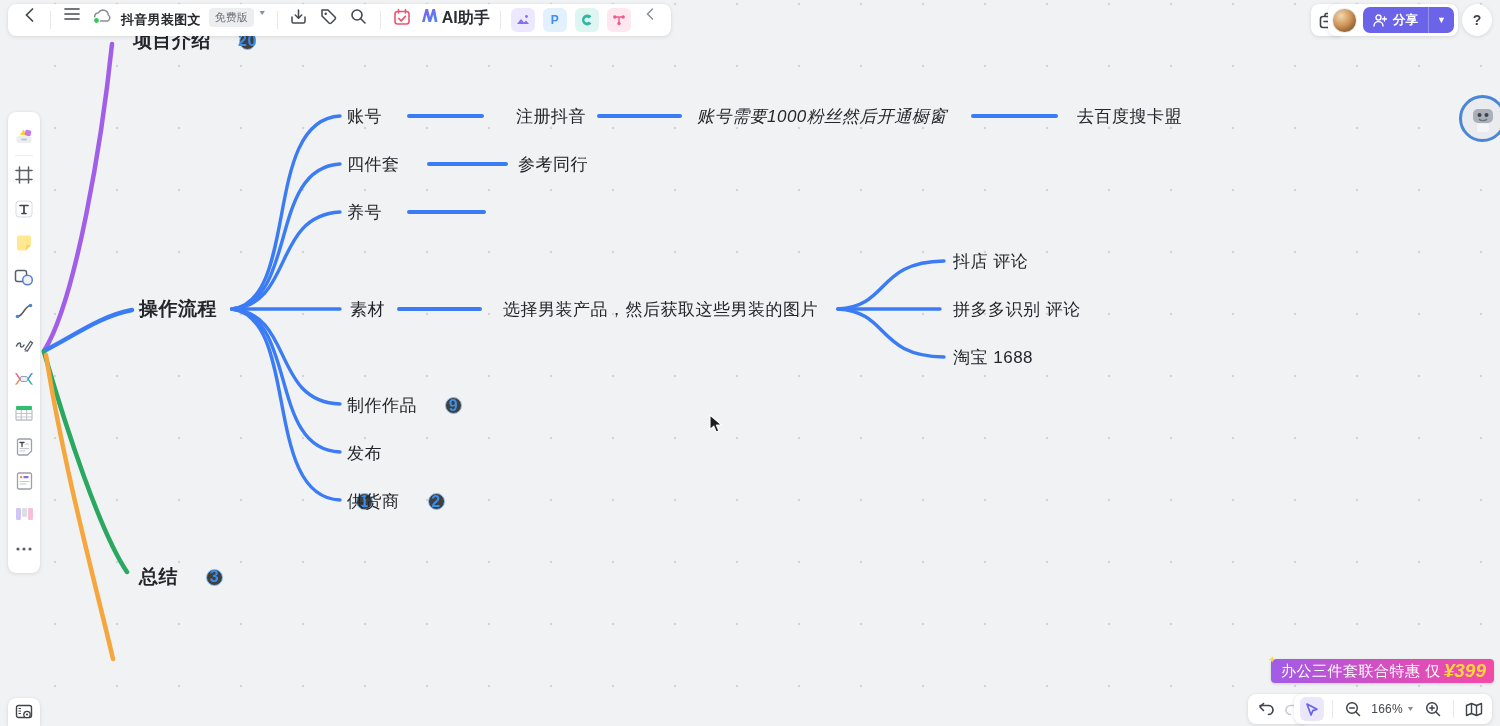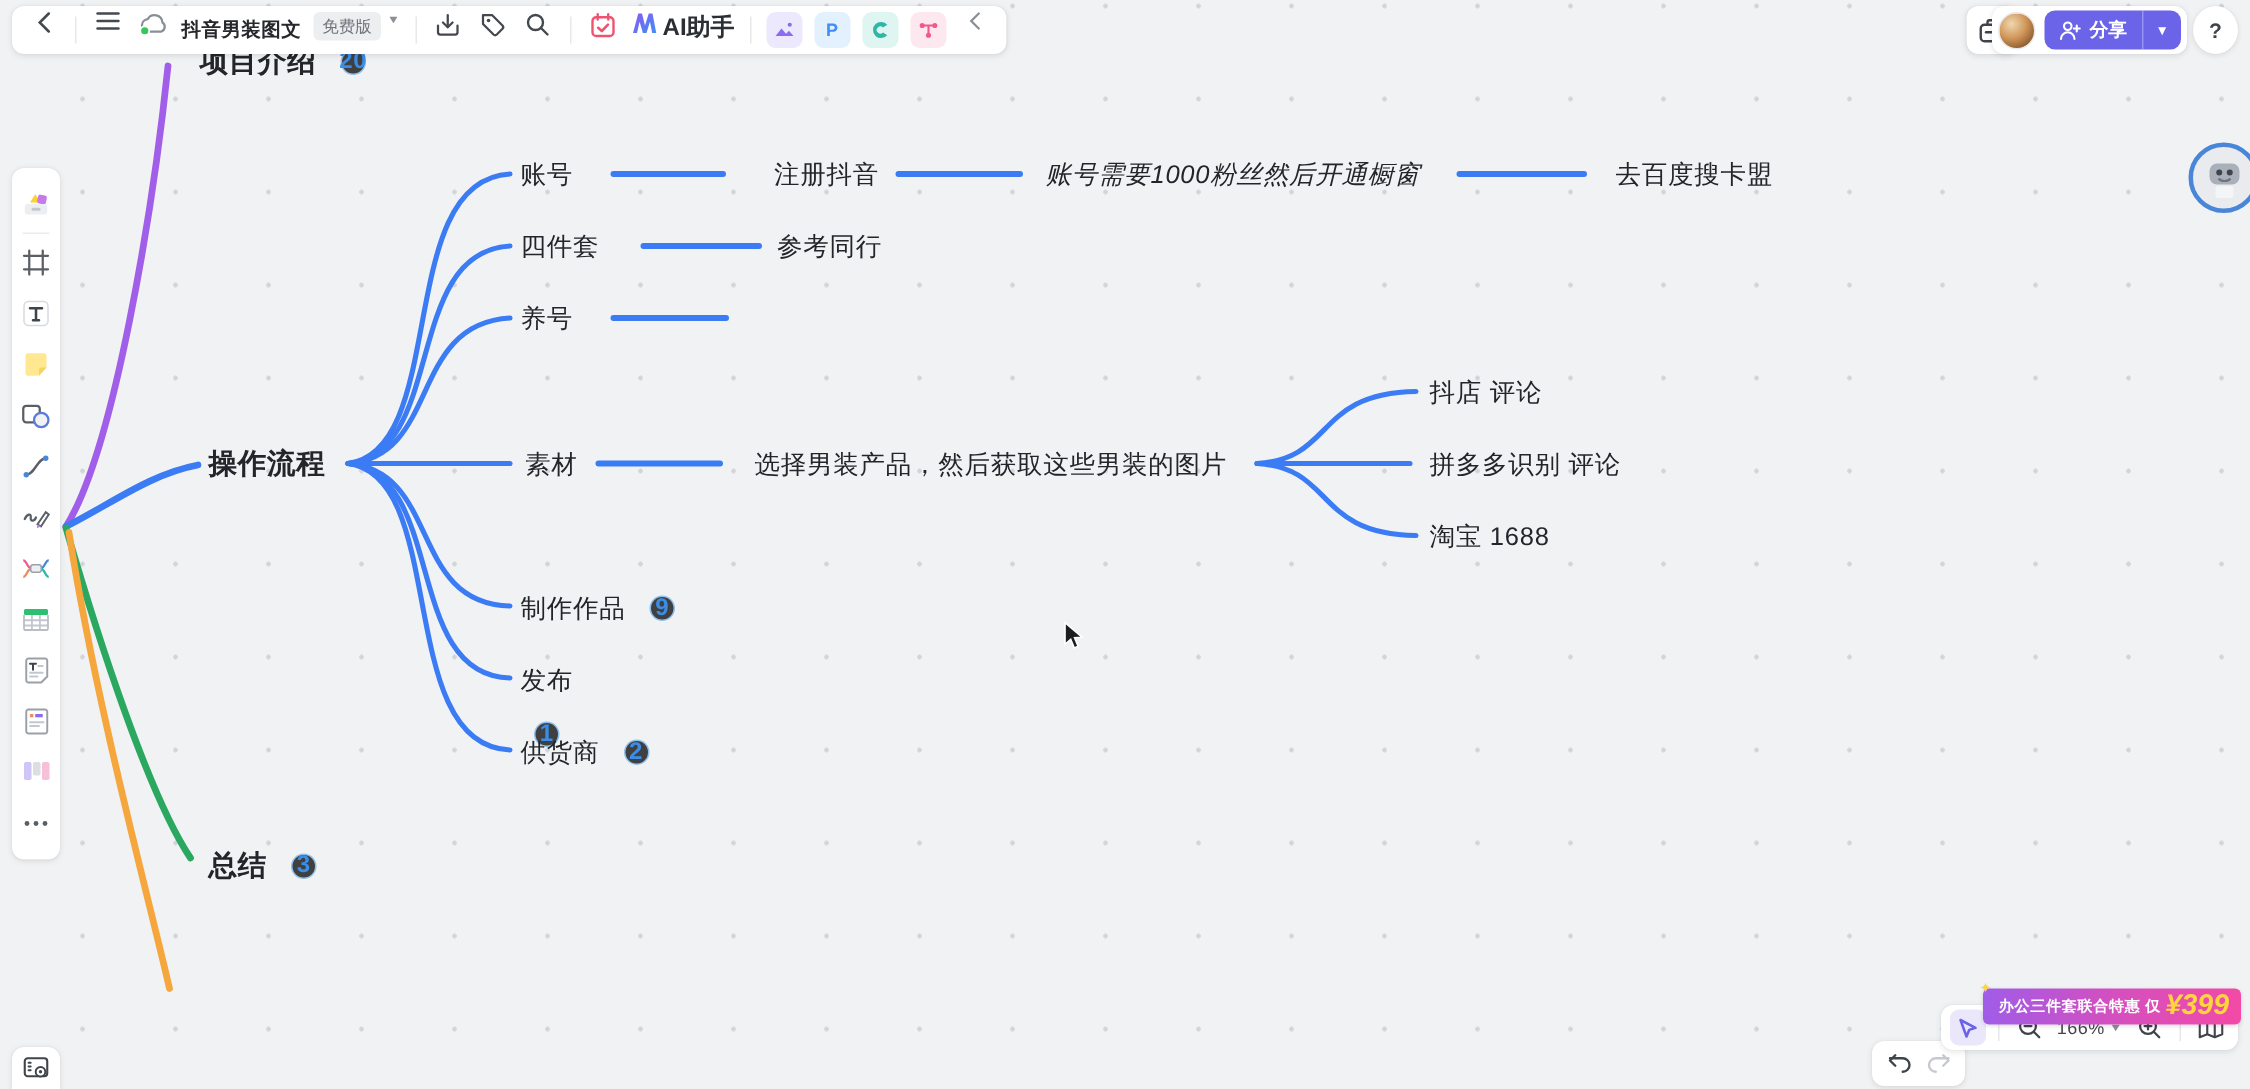--- a/index.html
+++ b/index.html
@@ -14,21 +14,21 @@
     background-color:#f1f2f4;
     background-image:radial-gradient(#d2d4d8 1.4px, transparent 1.6px);
     background-size:62px 62px;
     background-position:24px 35px;
   }
   svg.connectors { position:absolute; left:0; top:0; z-index:2; }
 
   
   .mm-node {
     position:absolute; z-index:3;
-    display:flex; align-items:center; gap:16px;
+    display:flex; align-items:center; gap:28px;
     font-size:17px; font-weight:500; color:#22252a;
     white-space:nowrap; letter-spacing:.5px;
   }
   .mm-node.lvl1 { font-size:19px; font-weight:600; }
   .mm-badge {
     width:17px; height:17px; border-radius:50%;
     border:1.3px solid #8fc0ee; background:#404040;
     color:#3a8ee8; font-size:16px; font-weight:600;
     display:flex; align-items:center; justify-content:center;
   }
@@ -83,34 +83,34 @@
   .sidebar { left:8px; top:112px; width:32px; flex-direction:column; padding:7px 0; gap:0; }
   .sb-item {
     width:26px; height:34px; display:flex; align-items:center; justify-content:center;
     border-radius:6px; cursor:pointer; flex:none;
   }
   .sb-divider { width:18px; height:1px; background:#ececee; margin:2px 0; }
 
   
   .bl-present { left:8px; top:698px; width:32px; height:28px; justify-content:center; border-radius:8px 8px 0 0; }
   .br-undo { right:190px; top:694px; height:30px; padding:0 6px; gap:2px; }
-  .br-main { right:8px; top:670px; height:30px; padding:0 6px; gap:6px;justify-content:space-between; }
+  .br-main { right:8px; top:694px; height:30px; padding:0 6px; gap:6px;justify-content:space-between; }
   .ctl-btn { display:flex; align-items:center; justify-content:center; width:24px; height:24px;
     border-radius:6px; color:#3f434a; cursor:pointer; flex:none; }
   .ctl-btn.active { background:#eae7fb; color:#6b63e8; }
   .zoom-label { font-size:12px; color:#42454a; font-weight:500; letter-spacing:.3px; }
 
   
   .promo {
     position:absolute; right:6px; top:659px; height:24px; z-index:10;
     background:linear-gradient(90deg,#a05ce8,#d44fc0,#f24aa6);
     border-radius:4px; display:flex; align-items:center; padding:0 8px 0 10px;
     box-shadow:0 1px 3px rgba(0,0,0,.15);
   }
-  .promo-text { color:#fff; font-size:10px; font-weight:700; letter-spacing:.5px; }
+  .promo-text { color:#fff; font-size:15px; font-weight:400; letter-spacing:.5px; }
   .promo-price { color:#ffd53e; font-size:19px; font-weight:800; font-style:italic; margin-left:3px; }
   .promo-spark { position:absolute; left:-3px; top:-5px; color:#ffd53e; font-size:10px; }
 
   
   .robot {
     position:absolute; left:1459px; top:95px; width:47px; height:47px; z-index:10;
     border-radius:50%; background:#e9ebee; border:3px solid #4a86d8;
     display:flex; align-items:center; justify-content:center; overflow:hidden;
   }
 

